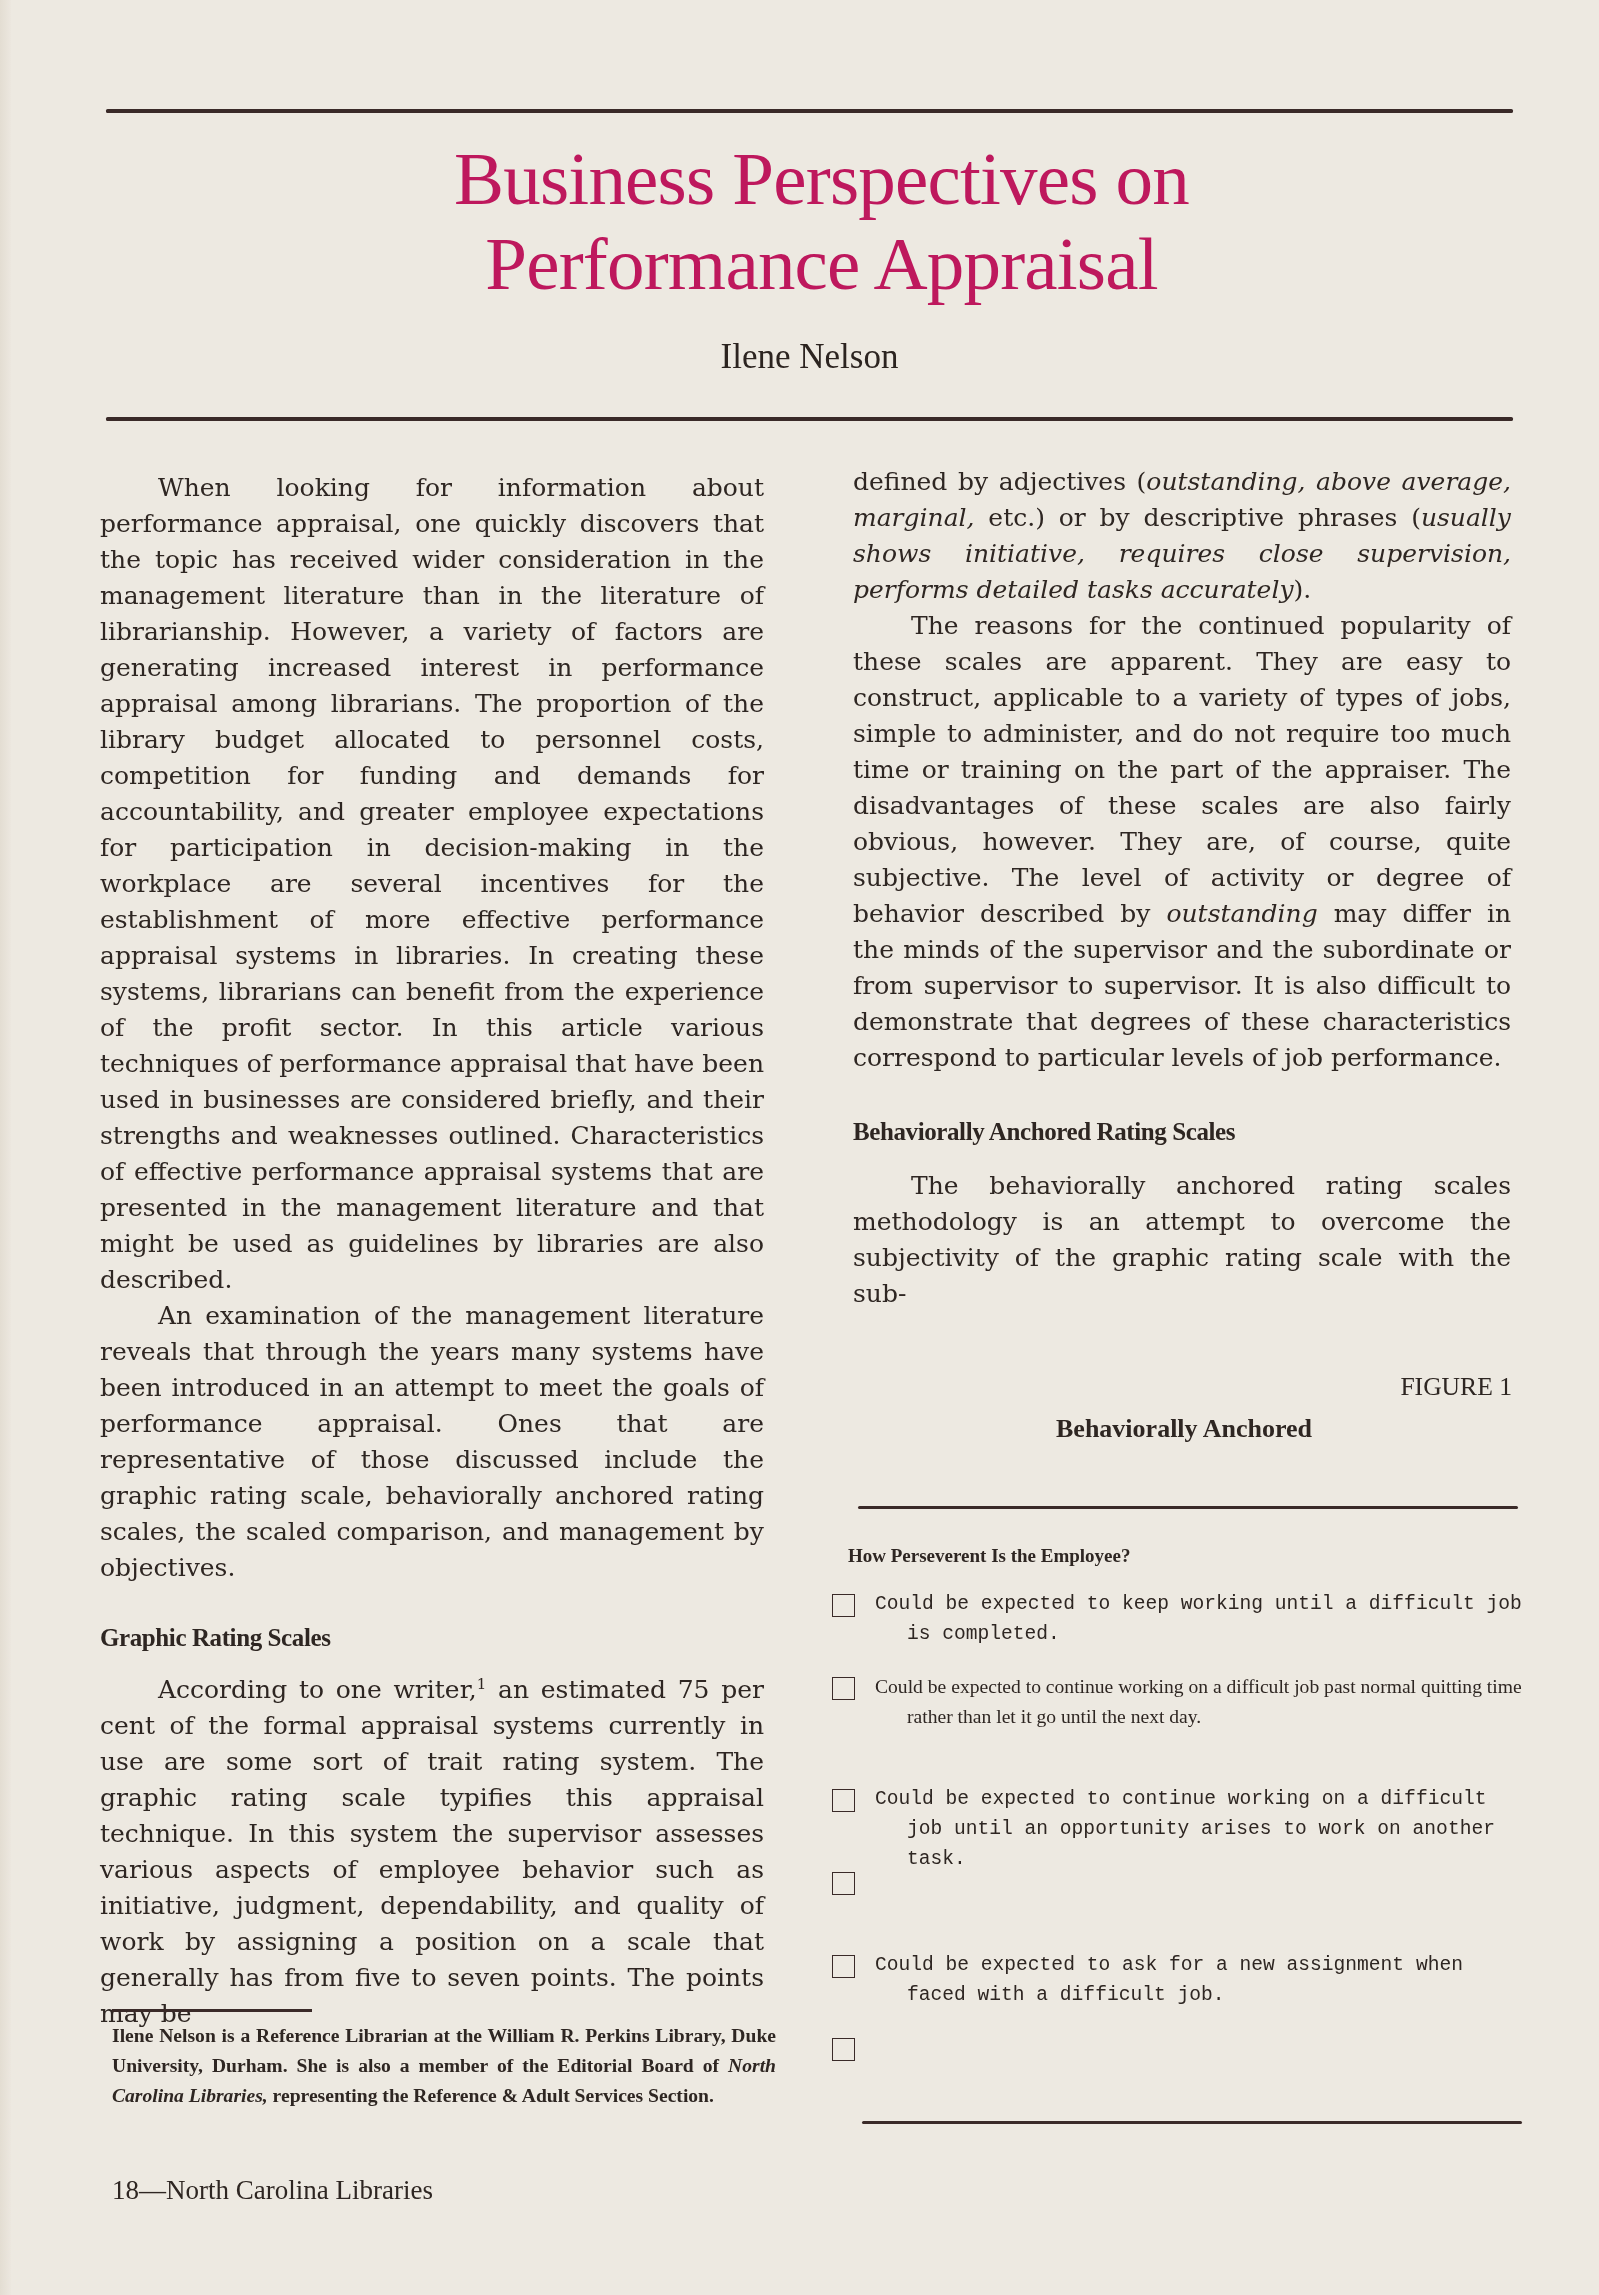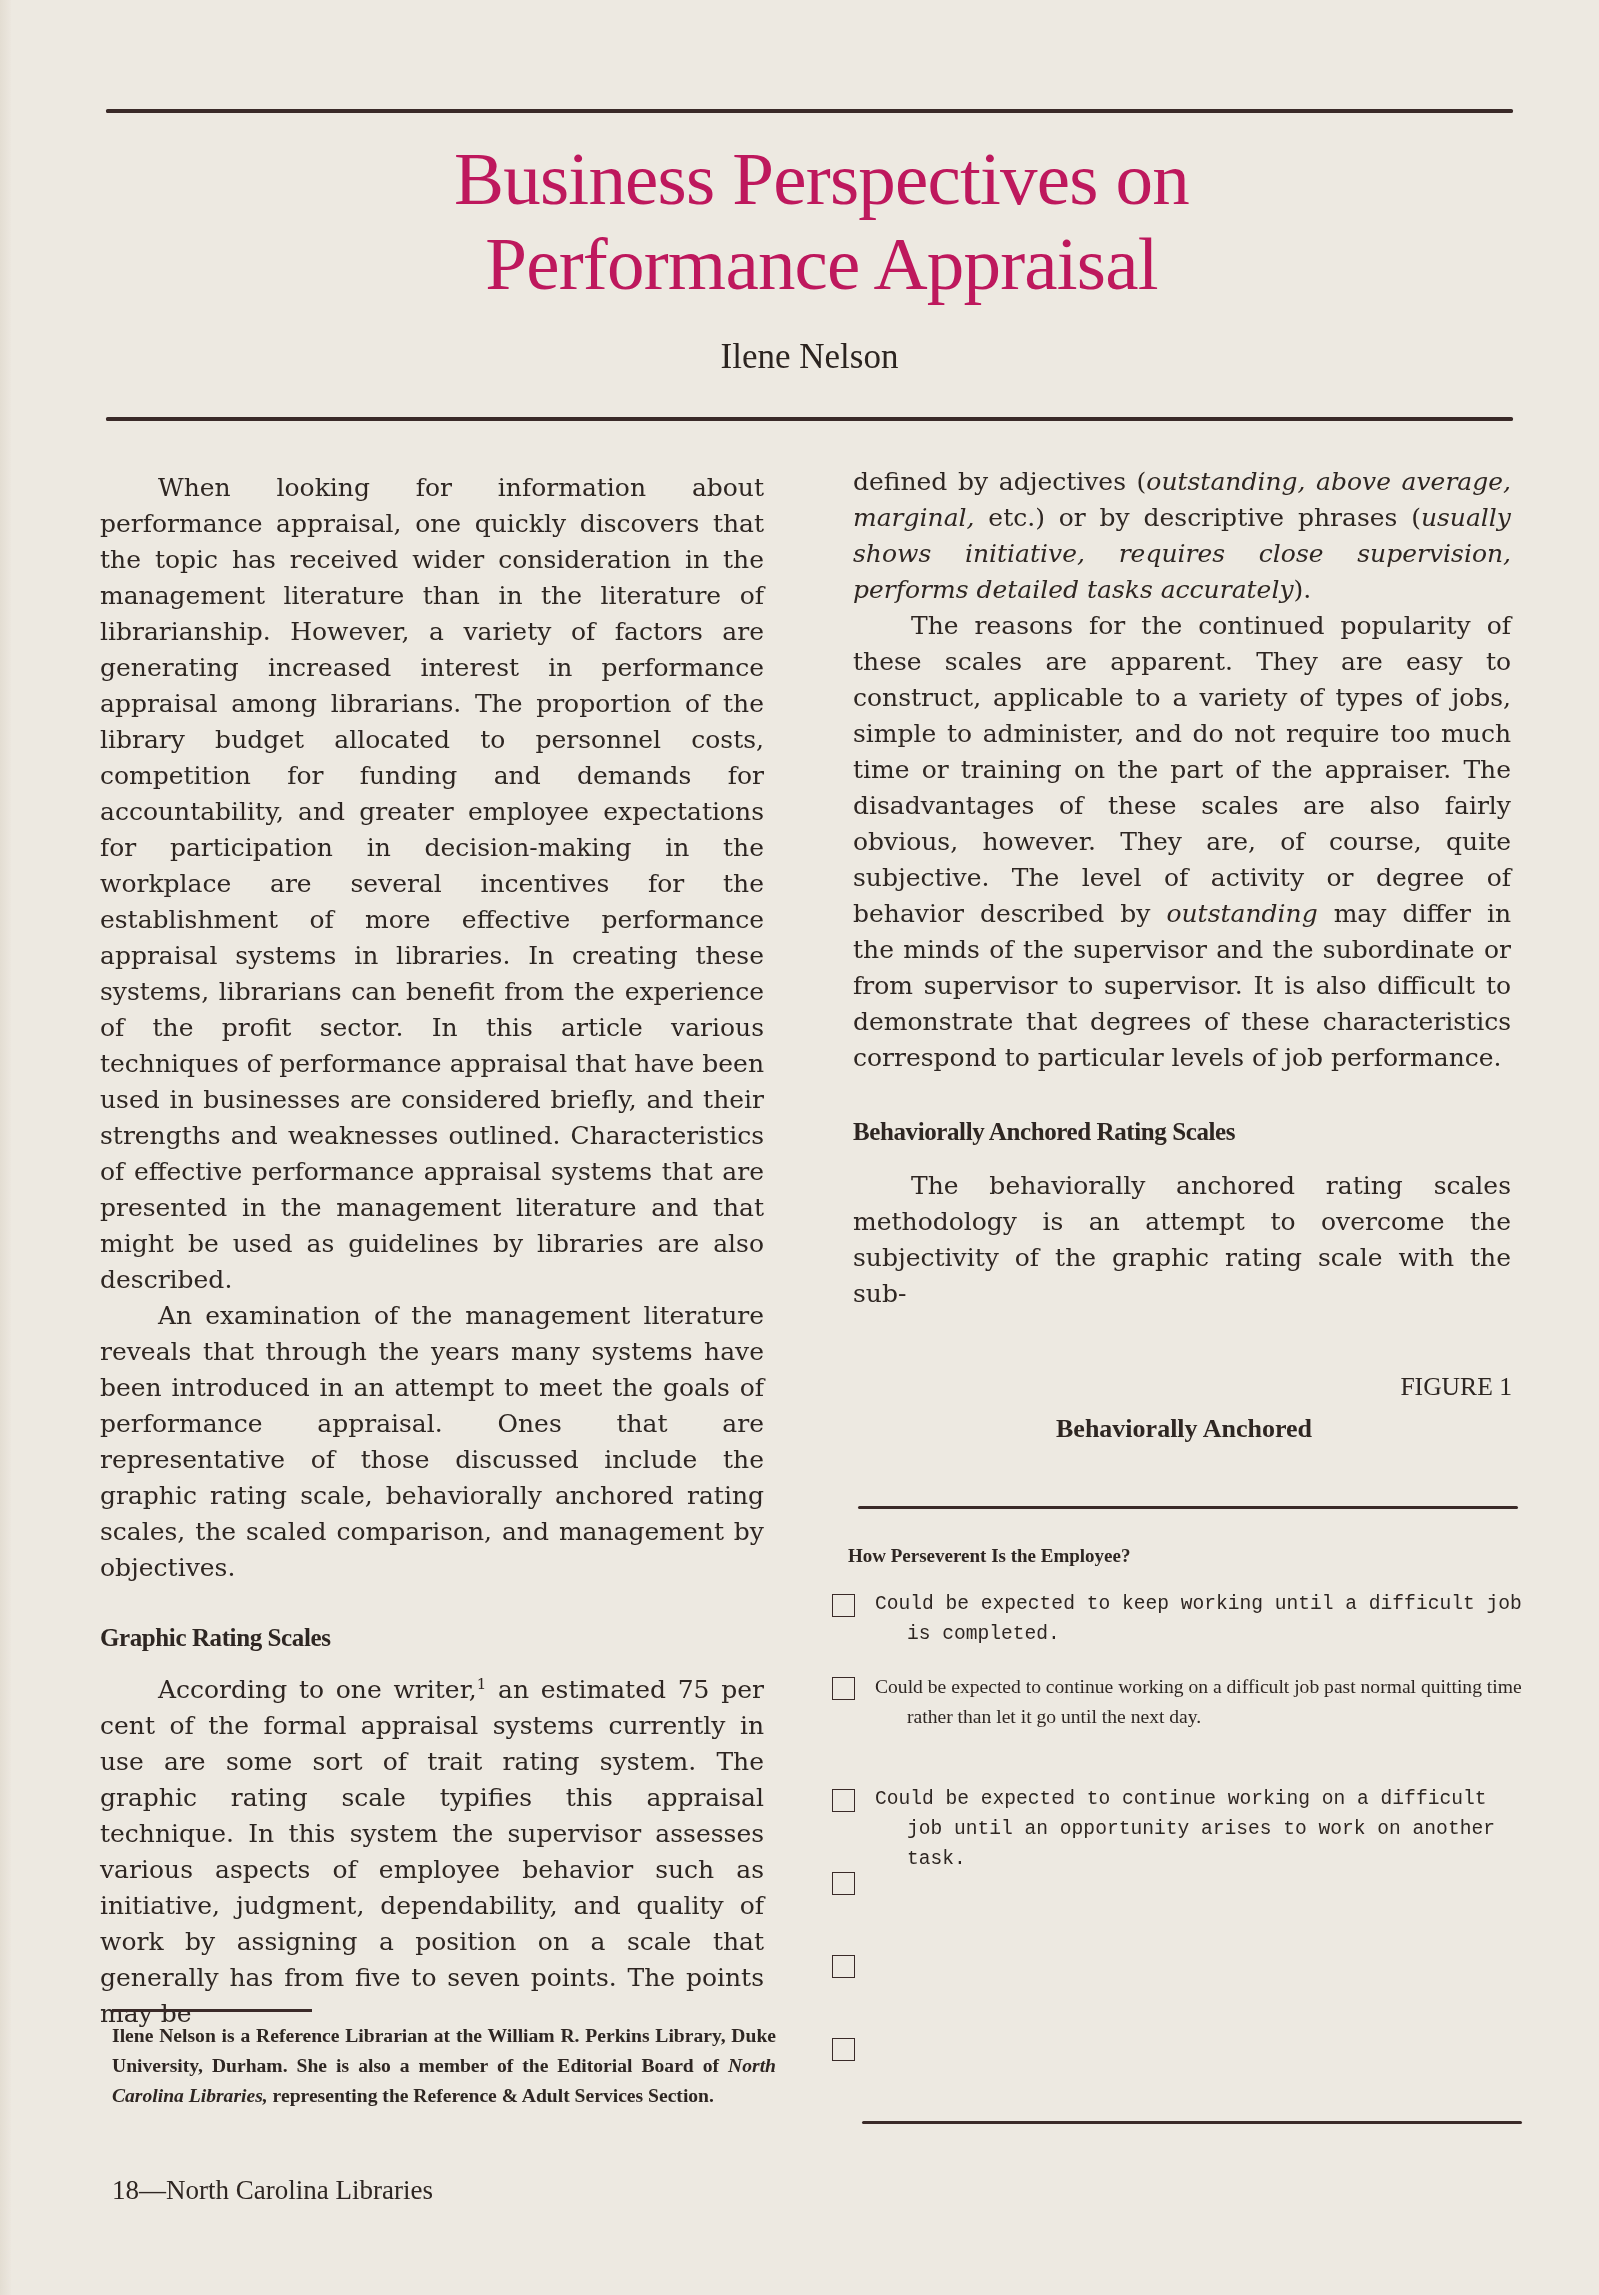--- a/index.html
+++ b/index.html
@@ -159,20 +159,21 @@
   </div>
   <div class="bars-item small">
     <span class="checkbox"></span>
     <span class="item-text">Could be expected to continue working on a difficult job until an opportunity arises to work on another task.</span>
   </div>
   <div class="bars-item small">
     <span class="checkbox"></span>
   </div>
   <div class="bars-item small">
     <span class="checkbox"></span>
+    <span class="item-text">Could be expected to ask for a new assignment when faced with a difficult job.</span>
   </div>
   <div class="bars-item small">
     <span class="checkbox"></span>
   </div>
 </div>
 
 <div class="rule" id="fig-rule-bot"></div>
 
 
 </body></html>

